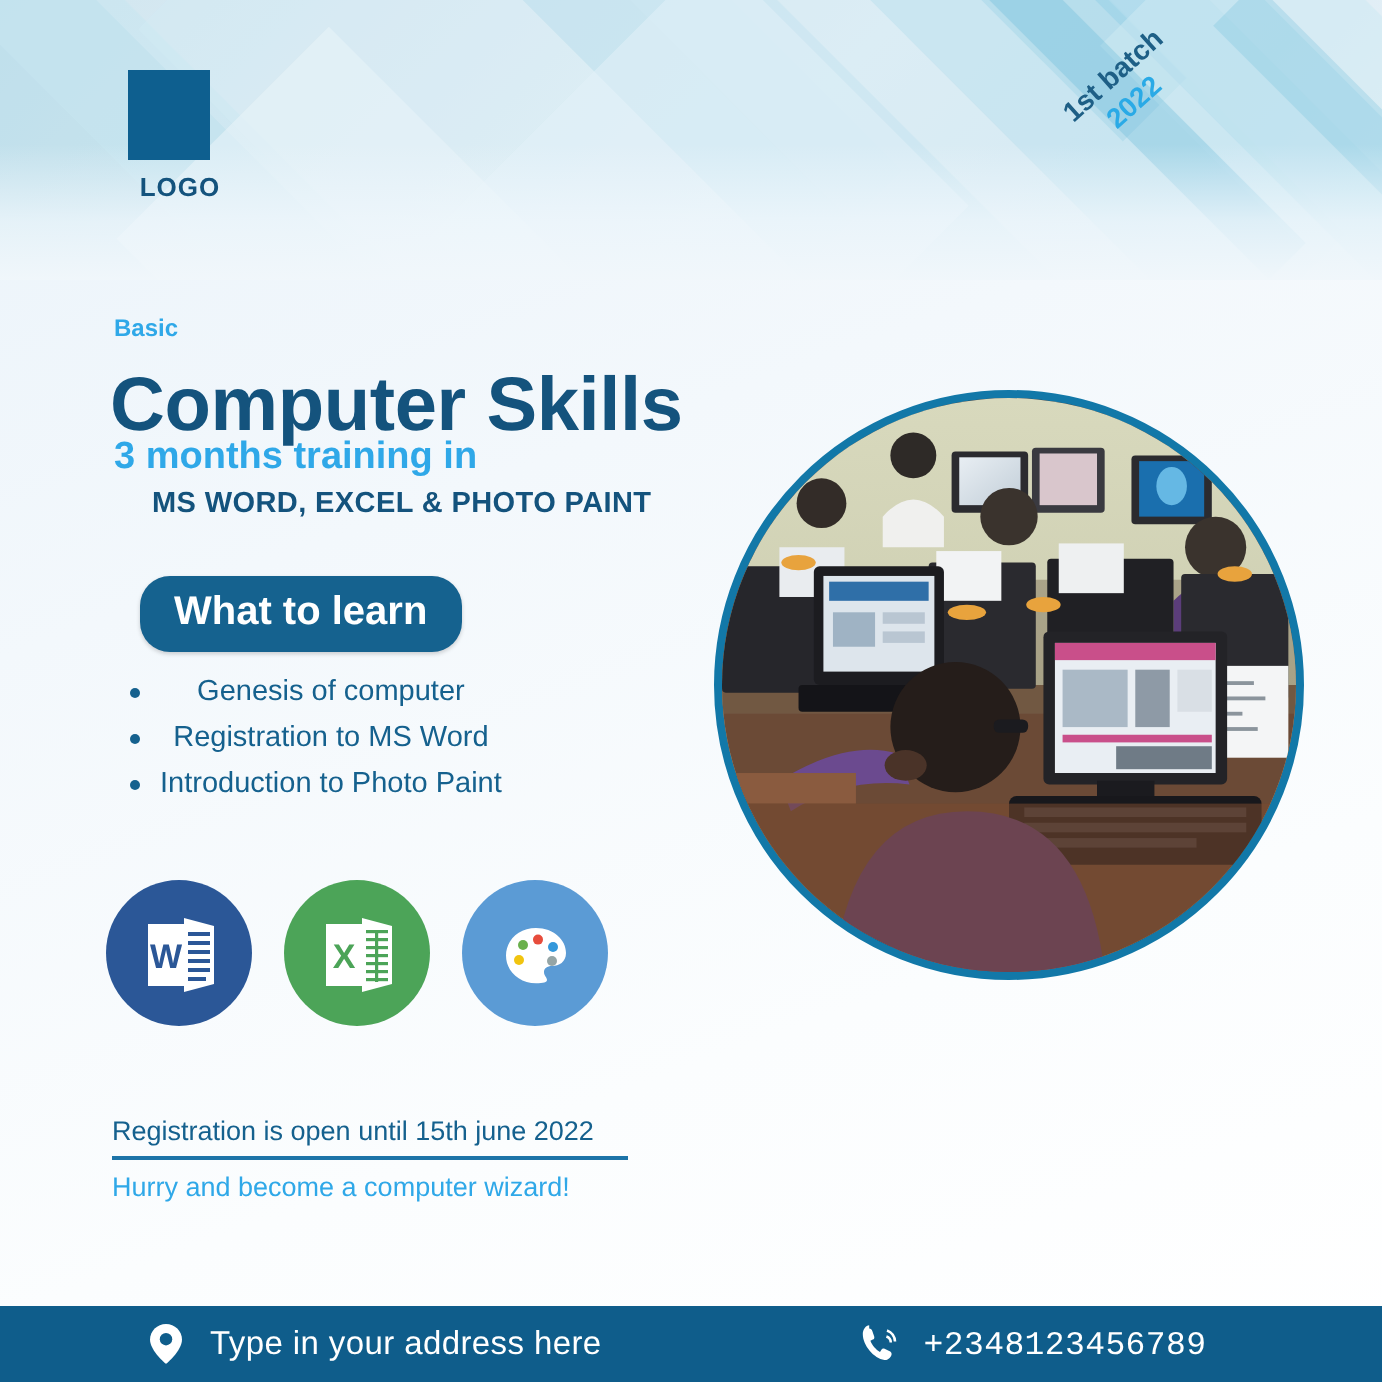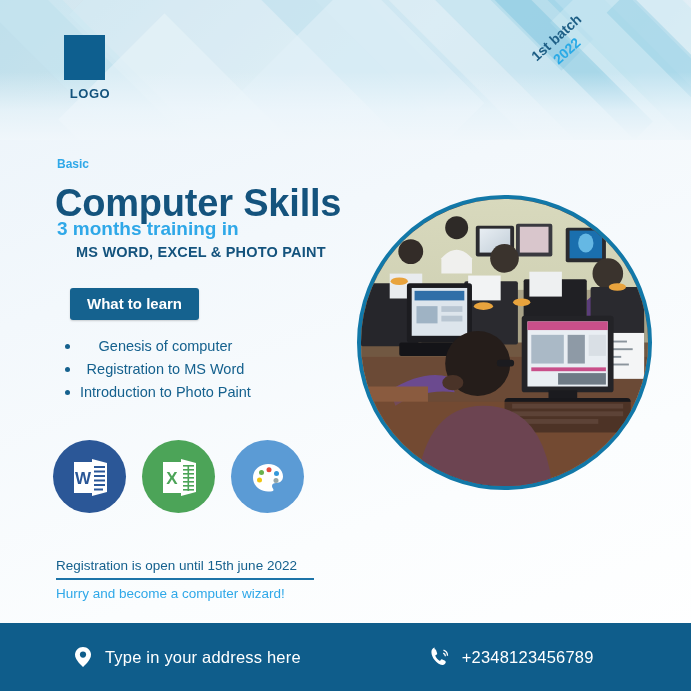--- a/index.html
+++ b/index.html
@@ -83,23 +83,23 @@
     position:absolute;left:57px;top:218px;
     font-size:19px;font-weight:bold;color:#2fa8e8;
   }
   .courses{
     position:absolute;left:56px;top:244px;
     font-size:14.5px;font-weight:bold;color:#14537d;letter-spacing:.2px;margin-left:20px;
   }
 
   .badge{
     position:absolute;left:70px;top:288px;
-    padding:7px 17px 8px;border-radius:3px;
+    padding:7px 17px 8px;border-radius:15px;
     background:#15628f;color:#ffffff;
-    font-size:15px;font-weight:bold;
+    font-size:20px;font-weight:bold;
     box-shadow:0 1px 2px rgba(0,0,0,.18);
   }
 
   .bullets{
     position:absolute;left:62px;top:338px;
     list-style:none;margin:0;padding:0;text-align:center;
   }
   .bullets li{
     position:relative;padding-left:18px;margin-bottom:6px;
     font-size:14.5px;color:#15618e;line-height:17px;
@@ -135,27 +135,27 @@
   .photo{
     position:absolute;left:357px;top:195px;width:295px;height:295px;
     border-radius:50%;border:4px solid #1278a8;
     overflow:hidden;box-sizing:border-box;
     background:#2b2b33;
   }
   .photo svg{display:block;width:100%;height:100%;}
 
   
   .footer{
-    position:absolute;left:0;bottom:0;width:691px;height:68px;
+    position:absolute;left:0;bottom:0;width:691px;height:38px;
     background:#0f5d8b;
     display:flex;align-items:center;
   }
   .f-item{display:flex;align-items:center;color:#ffffff;}
   .f-loc{margin-left:72px;}
-  .f-phone{margin-left:128px;}
+  .f-phone{margin-left:128px;font-family:Liberation Mono, monospace;}
   .f-ico{width:22px;height:22px;display:flex;align-items:center;justify-content:center;margin-right:11px;}
   .f-txt{font-size:16.5px;letter-spacing:.2px;}
 </style>
 </head>
 <body>
 
 <div class="poster">
 
   <div class="header">
     <div class="hdr-shapes">

